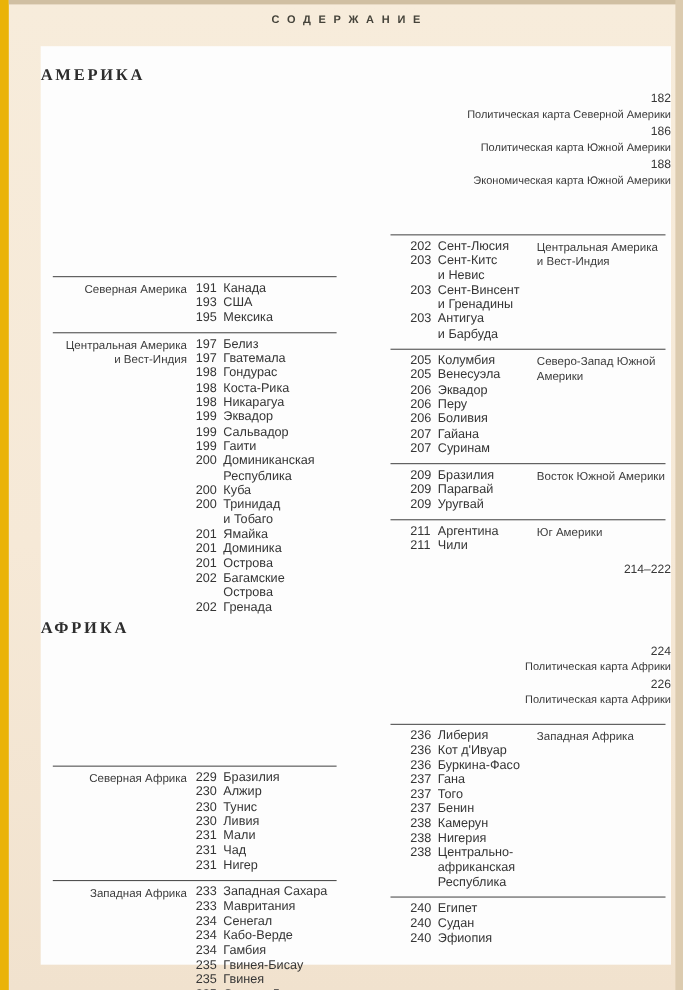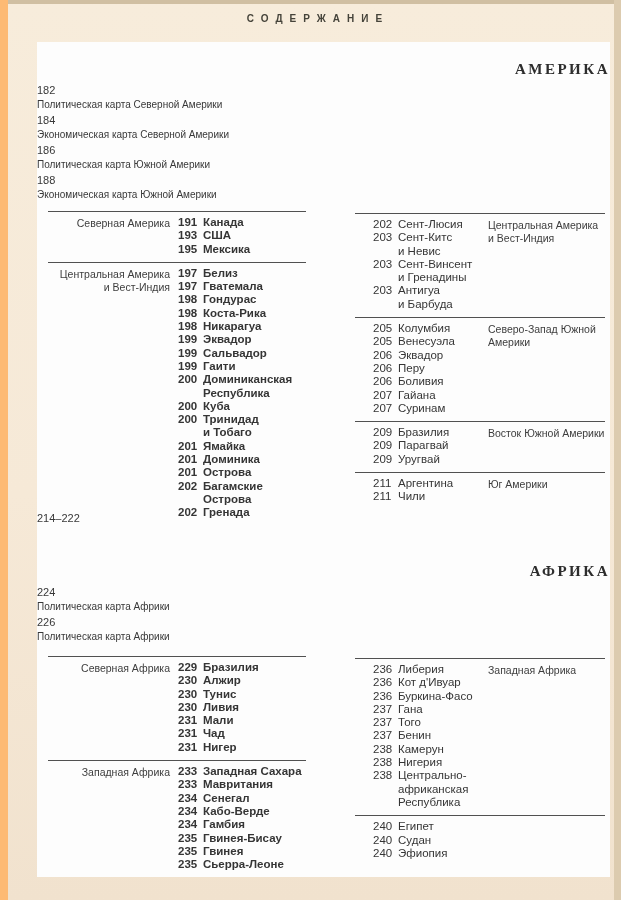--- a/index.html
+++ b/index.html
@@ -1,36 +1,36 @@
 <!DOCTYPE html>
 <html><head>
 <meta charset="utf-8">
 <style>
   html,body{margin:0;padding:0;background:#fff;}
   .scan{position:relative;width:621px;height:900px;overflow:hidden;
-        background:#fdba74;font-family:"Liberation Sans",sans-serif;color:#383838;}
+        background:#eab308;font-family:"Liberation Sans",sans-serif;color:#383838;}
   .frame{position:absolute;left:8px;top:0;width:613px;height:900px;
          background:linear-gradient(180deg,#f7ecdb 0%,#f6e9d7 55%,#f1e2ce 100%);}
   .frame-top{position:absolute;left:8px;top:0;width:613px;height:4px;background:#d0bfa2;}
   .frame-right{position:absolute;right:0;top:0;width:7px;height:900px;background:#dccbaf;}
   .panel{position:absolute;left:37px;top:42px;width:573px;height:835px;background:#fdfdfd;}
   .toc-header{position:absolute;left:8px;width:613px;top:13px;text-align:center;
               font-size:10px;font-weight:700;letter-spacing:7px;text-indent:7px;color:#45433a;}
-  .sec-title{position:absolute;left:37px;width:573px;margin:0;text-align:right;
+  .sec-title{position:absolute;left:37px;width:573px;margin:0;text-align:left;
              font-family:"Liberation Serif",serif;font-size:15px;font-weight:700;
              letter-spacing:2.5px;color:#2d2d2d;}
-  .intro{position:absolute;left:37px;width:573px;text-align:left;color:#383838;}
+  .intro{position:absolute;left:37px;width:573px;text-align:right;color:#383838;}
   .intro-item{margin-bottom:2px;}
   .intro-page{font-size:11px;line-height:13px;}
   .intro-caption{font-size:10px;line-height:15px;}
   .col{position:absolute;}
-  .col-l{left:48px;width:258px;}
+  .col-l{left:48px;width:258px;margin-top:40px;}
   .col-r{left:355px;width:250px;}
   .group{position:relative;border-top:1px solid #515151;padding:4px 0 6px 0;}
-  .col-l .entries{padding-left:130px;font-weight:bold;}
+  .col-l .entries{padding-left:130px;}
   .col-r .entries{padding-left:18px;}
   .region{position:absolute;top:5px;font-size:10.5px;line-height:13px;
           color:#3d3d3d;white-space:pre-line;}
   .region-l{left:0;width:122px;text-align:right;}
   .region-r{left:133px;width:117px;text-align:left;}
   .row{display:flex;font-size:11.5px;line-height:13.3px;color:#353535;}
   .pg{flex:0 0 25px;width:25px;}
   .nm{white-space:pre-line;}
 </style>
 </head>
@@ -44,24 +44,20 @@
 
   <div class="toc-header">СОДЕРЖАНИЕ</div>
 
   <h2 class="sec-title" style="top:61px">АМЕРИКА</h2>
   <div id="sec0-intro" class="intro" style="top:84px">
       <div class="intro-item">
         <div class="intro-page">182</div>
         <div class="intro-caption">Политическая карта Северной Америки</div>
       </div>
       <div class="intro-item">
-        <div class="intro-page">184</div>
-        <div class="intro-caption">Экономическая карта Северной Америки</div>
-      </div>
-      <div class="intro-item">
         <div class="intro-page">186</div>
         <div class="intro-caption">Политическая карта Южной Америки</div>
       </div>
       <div class="intro-item">
         <div class="intro-page">188</div>
         <div class="intro-caption">Экономическая карта Южной Америки</div>
       </div>
     </div>
   <div id="sec0-left" class="col col-l" style="top:211px">
       <div class="group">

